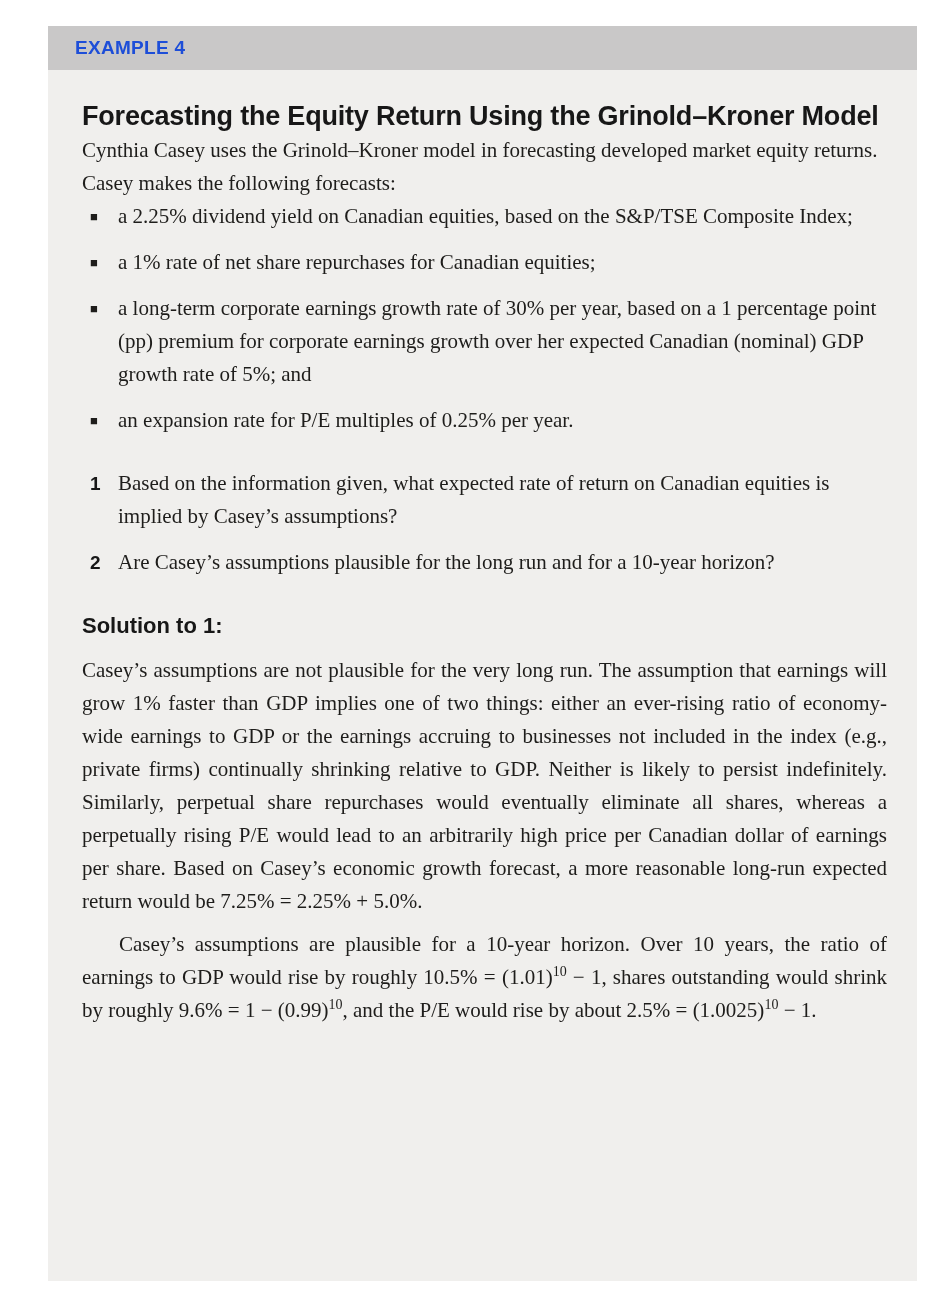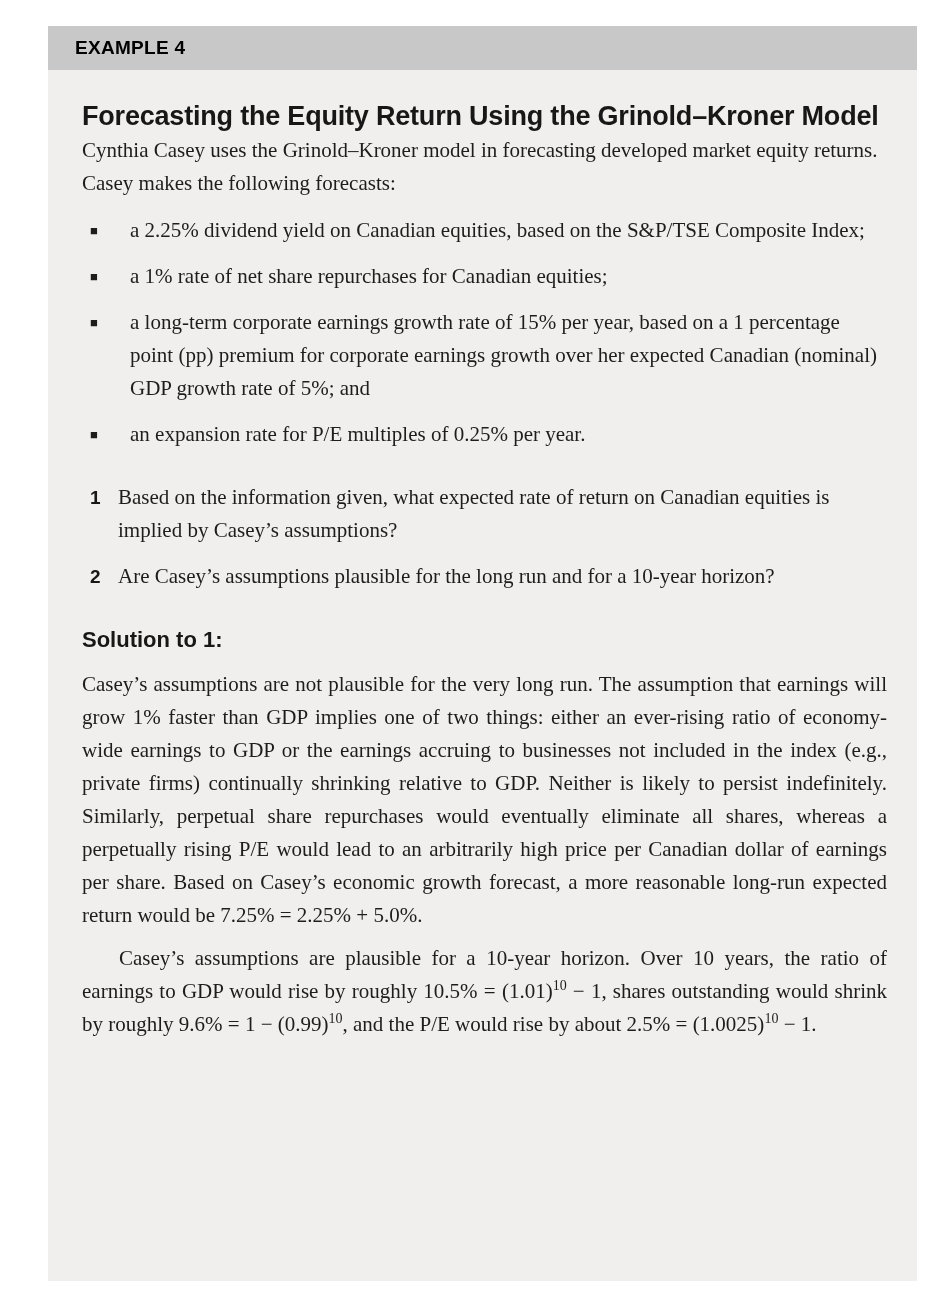--- a/index.html
+++ b/index.html
@@ -29,60 +29,59 @@
     height: 44px;
     display: flex;
     align-items: center;
     padding-left: 27px;
     box-sizing: border-box;
   }
   .example-header .label {
     font-family: "Liberation Sans", sans-serif;
     font-weight: 700;
     font-size: 19px;
-    color: #000000;
+    color: #1d4ed8;
     letter-spacing: 0.3px;
   }
   .example-body {
     padding: 20px 30px 24px 34px;
     color: #1e1d1b;
     font-size: 21px;
     line-height: 33px;
   }
   h1.title {
     font-family: "Liberation Sans", sans-serif;
     font-weight: 700;
     font-size: 27px;
     line-height: 36px;
     color: #171717;
     margin: 8px 0 0 0;
     letter-spacing: -0.2px;
   }
   p.intro {
-    margin: 0 0 14px 0;
+    margin: 0 0 0 0;
   }
   ul.bullets {
     list-style: none;
     margin: 0 0 30px 0;
     padding: 0 0 0 8px;
   }
   ul.bullets li {
     display: flex;
     margin: 0 0 13px 0;
   }
   ul.bullets .marker {
     flex: none;
     width: 28px;
     font-size: 13px;
     line-height: 33px;
     color: #1e1d1b;
   }
   ul.bullets .btext {
     flex: 1;
-    margin-left: 12px;
   }
   ol.questions {
     list-style: none;
     margin: 0 0 30px 0;
     padding: 0 0 0 8px;
   }
   ol.questions li {
     display: flex;
     margin: 0 0 13px 0;
   }
@@ -145,21 +144,21 @@
         <li>
           <span class="marker">■</span>
           <span class="btext">a 2.25% dividend yield on Canadian equities, based on the S&amp;P/TSE Composite Index;</span>
         </li>
         <li>
           <span class="marker">■</span>
           <span class="btext">a 1% rate of net share repurchases for Canadian equities;</span>
         </li>
         <li>
           <span class="marker">■</span>
-          <span class="btext">a long-term corporate earnings growth rate of 15% per year, based on a 1 percentage point (pp) premium for corporate earnings growth over her expected Canadian (nominal) GDP growth rate of 5%; and</span>
+          <span class="btext">a long-term corporate earnings growth rate of 30% per year, based on a 1 percentage point (pp) premium for corporate earnings growth over her expected Canadian (nominal) GDP growth rate of 5%; and</span>
         </li>
         <li>
           <span class="marker">■</span>
           <span class="btext">an expansion rate for P/E multiples of 0.25% per year.</span>
         </li>
       </ul>
 
       <ol class="questions">
         <li>
           <span class="qnum">1</span>

